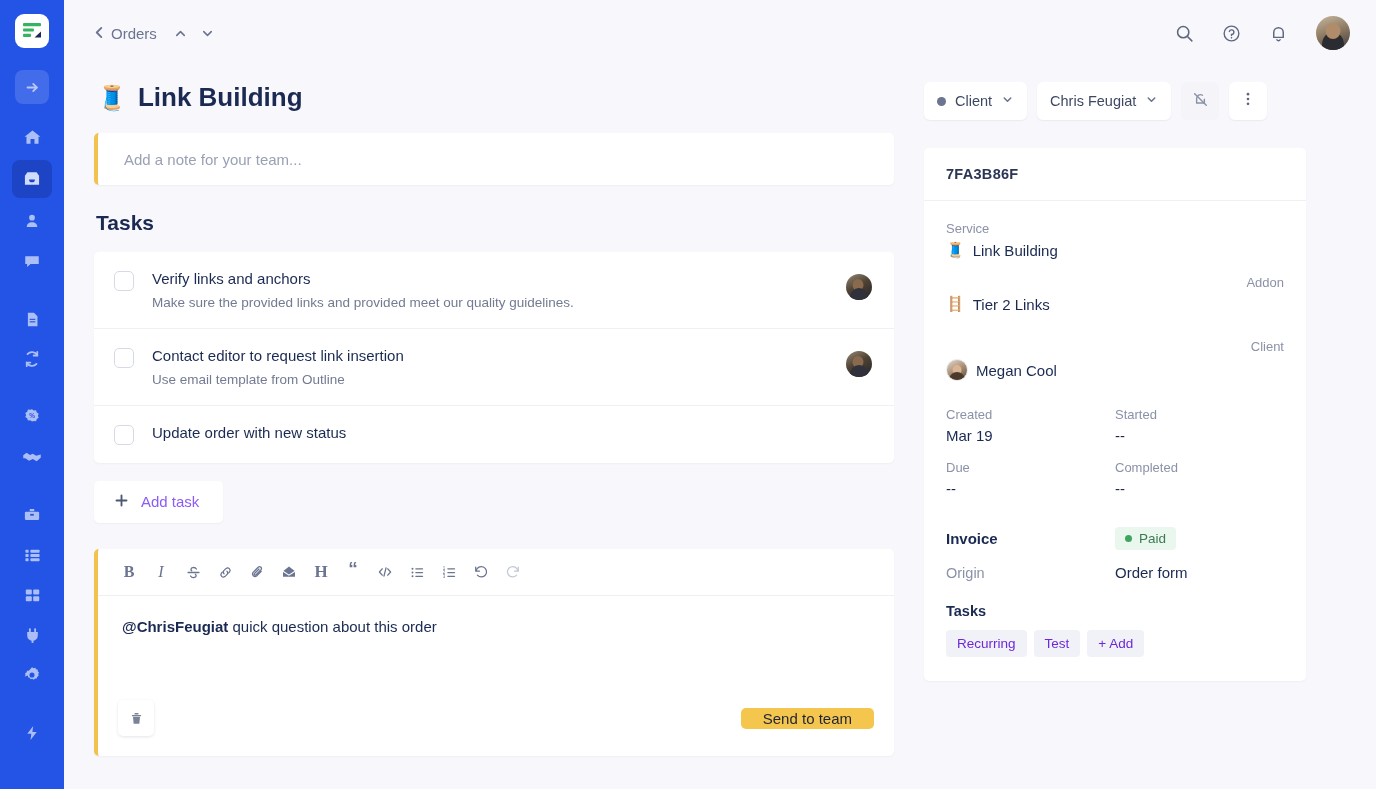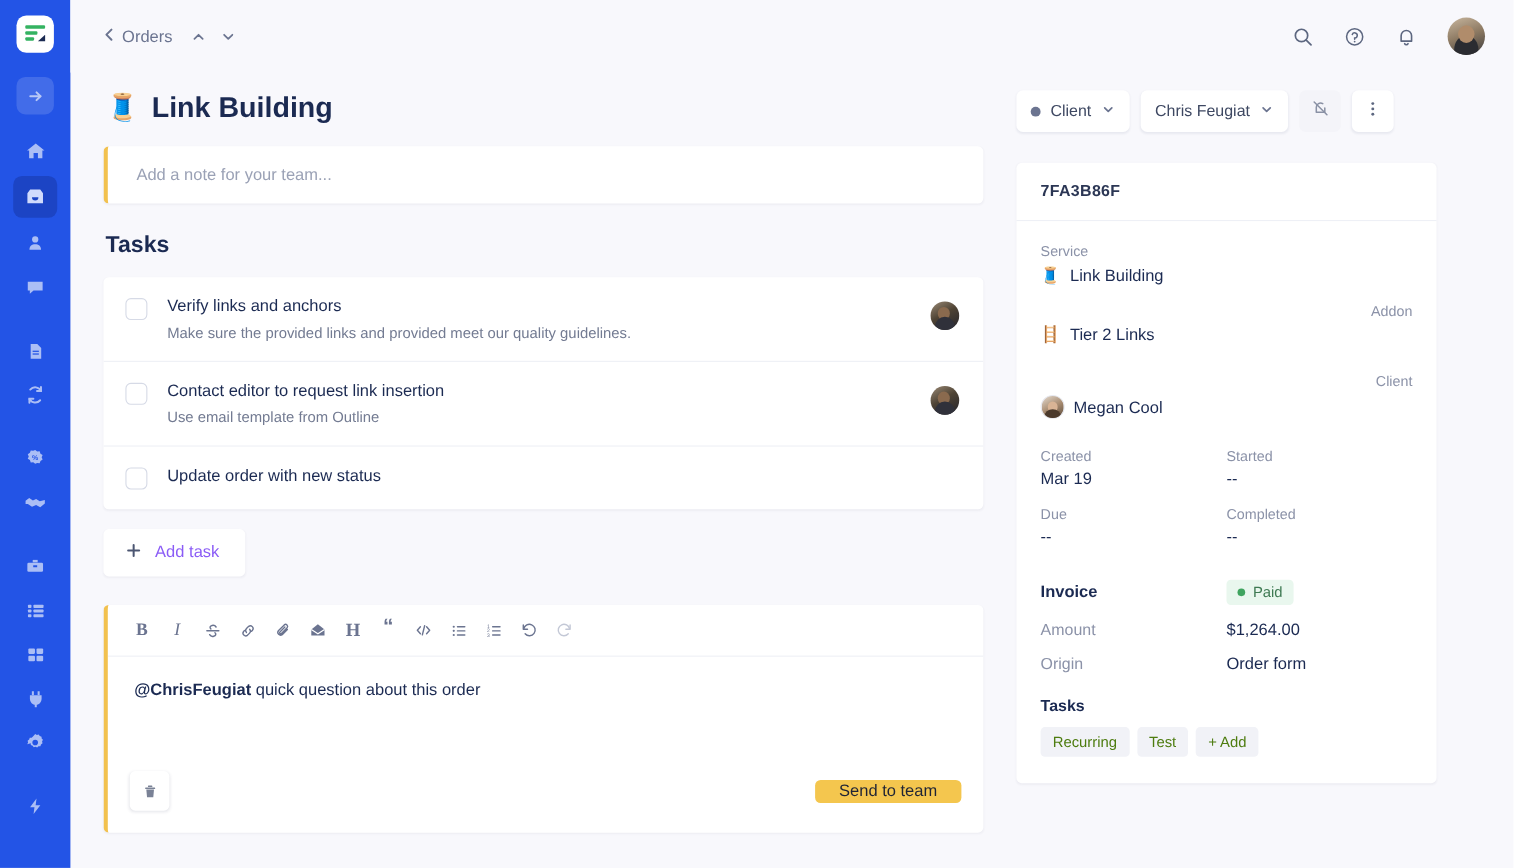--- a/index.html
+++ b/index.html
@@ -205,21 +205,21 @@
   .badge-paid {
     display: inline-flex; align-items: center; gap: 7px;
     background: #e9f7ee; color: #3f7a53; border-radius: 4px;
     padding: 4px 10px; font-size: 13.5px; font-weight: 500;
   }
   .badge-dot { width: 7px; height: 7px; border-radius: 50%; background: #3fa45f; }
   .tags-title { font-size: 14.5px; font-weight: bold; color: #1b2a52; margin: 22px 0 11px 0; }
   .tags-row { display: flex; gap: 7px; }
   .tag {
     background: #f1f2f7; border-radius: 4px; padding: 6px 11px;
-    font-size: 13.5px; color: #4d7c0f; cursor: pointer;
+    font-size: 13.5px; color: #6d28d9; cursor: pointer;
   }
 </style>
 </head>
 <body>
 
 <div class="app">
 
   <div class="sidebar">
     <div class="logo">
       <svg width="20" height="20" viewBox="0 0 20 20">
@@ -612,24 +612,20 @@
             <div class="inv-row">
               <div class="inv-key strong">Invoice</div>
               <div class="inv-val">
                 <span class="badge-paid">
                   <span class="badge-dot"></span>
                   <span>Paid</span>
                 </span>
               </div>
             </div>
             <div class="inv-row">
-              <div class="inv-key">Amount</div>
-              <div class="inv-val">$1,264.00</div>
-            </div>
-            <div class="inv-row">
               <div class="inv-key">Origin</div>
               <div class="inv-val">Order form</div>
             </div>
 
             <div class="tags-title">Tasks</div>
             <div class="tags-row">
               <span class="tag">Recurring</span>
               <span class="tag">Test</span>
               <span class="tag">+ Add</span>
             </div>

